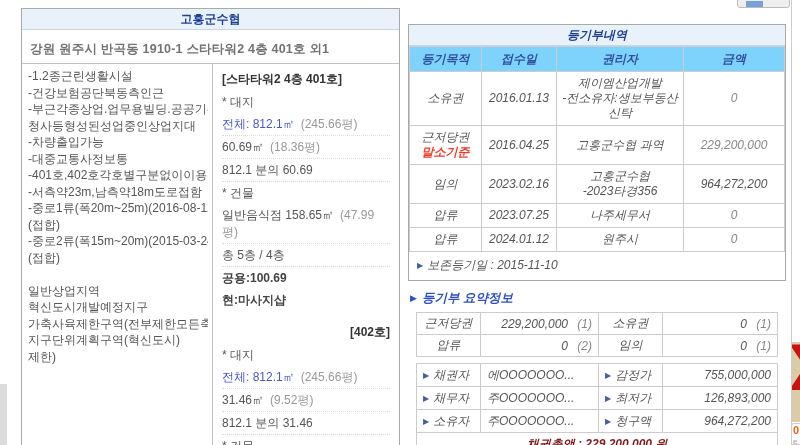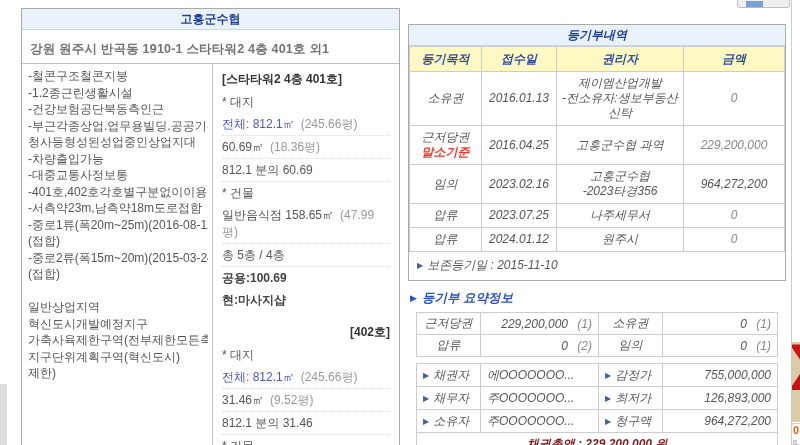--- a/index.html
+++ b/index.html
@@ -35,21 +35,21 @@
   .spec-s { padding:3px 0 2px 0; }
   .spec-l { padding:3px 0 2px 0; border-bottom:1px dotted #dcdcdc; }
   .spec-b { padding:3px 0 2px 0; font-weight:bold; color:#444; }
   .spec-main-blue { color:#4a56cc; }
   .spec-sub { color:#999; margin-left:6px; }
   
   #right-panel { position:absolute; left:408px; top:24px; width:378px;font-style:italic; }
   #reg-box { border:1px solid #a9a9a9; background:#fff; }
   #reg-table { width:100%; border-collapse:collapse; table-layout:fixed; }
   #reg-table th {
-    background:#fef9c3; color:#30509e; font-weight:bold; font-size:12px;
+    background:#7dd3fc; color:#30509e; font-weight:bold; font-size:12px;
     border:1px solid #ccc; height:25px;
   }
   #reg-table td {
     border:1px solid #ccc; text-align:center; vertical-align:middle;
     padding:4px 2px; line-height:15px; color:#555; word-break:break-all;
   }
   #reg-table .amt { color:#888; }
   tr.case-row td { border-top:1px solid #9fb0cc; border-bottom:1px solid #9fb0cc; }
   tr.case-row .c-red { color:#f23b28; }
   tr.case-row .amt-blue { color:#4747e0; }
@@ -100,21 +100,20 @@
 </head>
 <body>
 
 <div id="screen">
 
   <div id="left-panel">
     <div class="panel-head">고흥군수협</div>
     <div id="address-row">강원 원주시 반곡동 1910-1 스타타워2 4층 401호 외1</div>
     <div id="left-cols">
       <div id="notes">
-          <div class="note-line">-철콘구조철콘지붕</div>
           <div class="note-line">-1.2종근린생활시설</div>
           <div class="note-line">-건강보험공단북동측인근</div>
           <div class="note-line">-부근각종상업.업무용빌딩.공공기관</div>
           <div class="note-line">청사등형성된성업중인상업지대</div>
           <div class="note-line">-차량출입가능</div>
           <div class="note-line">-대중교통사정보통</div>
           <div class="note-line">-401호,402호각호별구분없이이용중</div>
           <div class="note-line">-서측약23m,남측약18m도로접함</div>
           <div class="note-line">-중로1류(폭20m~25m)(2016-08-12)</div>
           <div class="note-line">(접합)</div>

